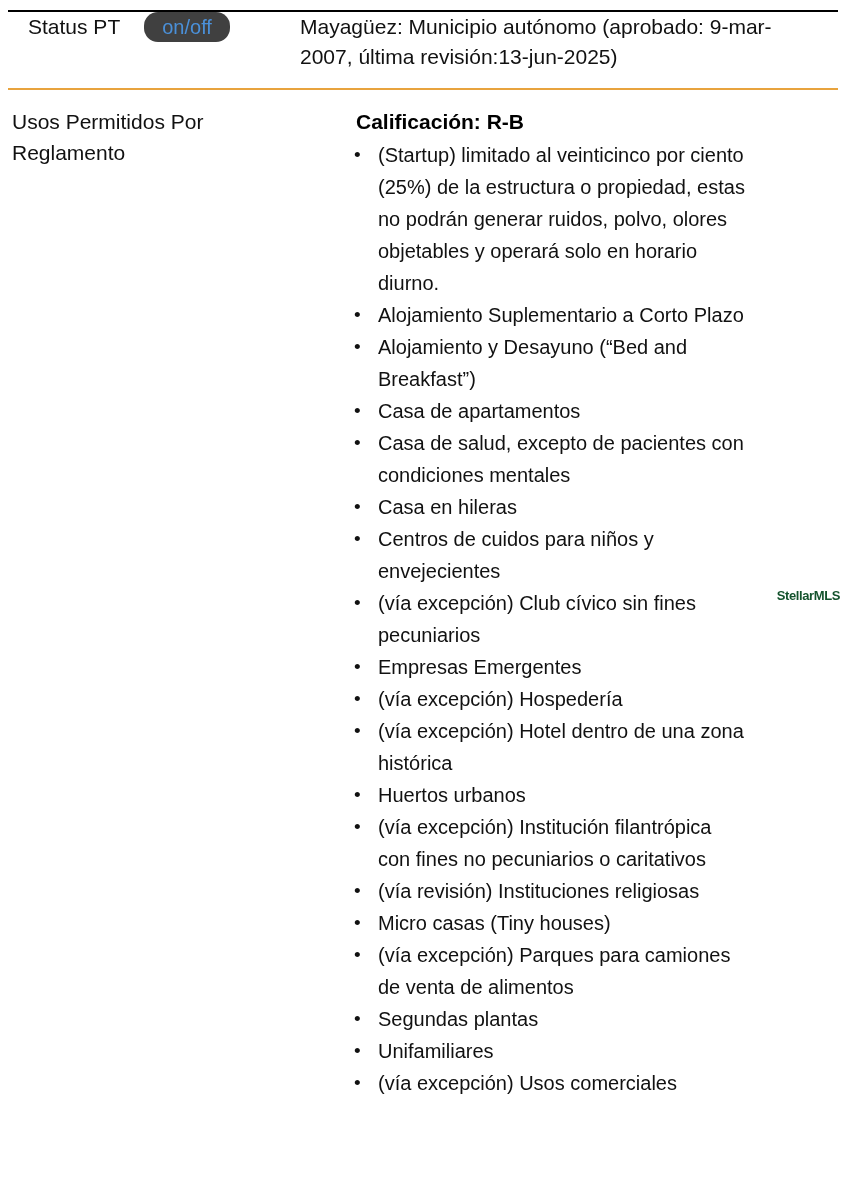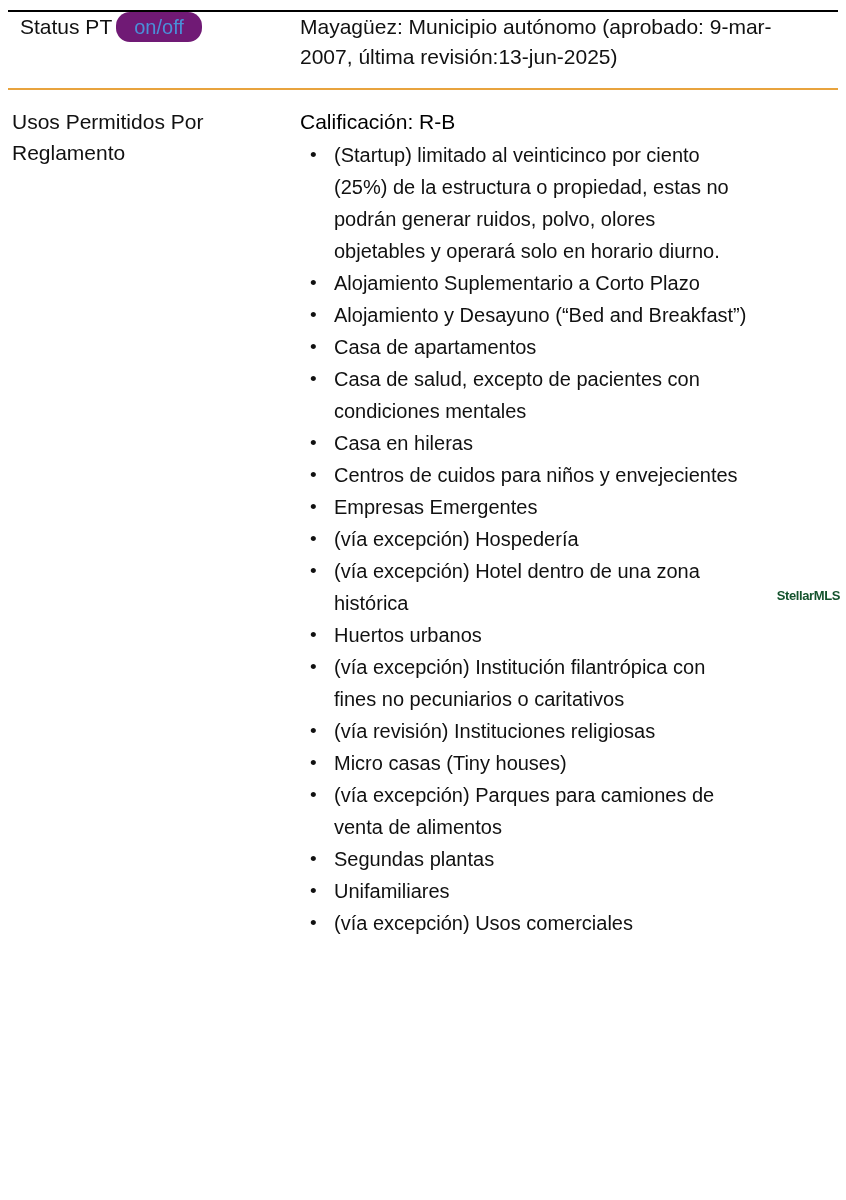--- a/index.html
+++ b/index.html
@@ -32,34 +32,34 @@
   .status-row {
     position: absolute;
     left: 0;
     top: 12px;
     width: 846px;
     display: flex;
     align-items: flex-start;
   }
   .status-left {
     width: 300px;
-    padding-left: 20px;
+    padding-left: 28px;
     box-sizing: border-box;
     display: flex;
     align-items: center;
-    gap: 4px;
+    gap: 24px;
   }
   .status-label {
     font-size: 21px;
     line-height: 30px;
     color: #111111;
   }
   .onoff-pill {
     display: inline-block;
-    background: #701a75;
+    background: #404040;
     color: #4a90d9;
     border-radius: 14px;
     padding: 3px 18px;
     font-size: 20px;
     line-height: 24px;
   }
   .status-right {
     flex: 1;
     padding-right: 32px;
     font-size: 21px;
@@ -74,40 +74,41 @@
     height: 2px;
     background: #e8a33d;
   }
   .body-row {
     position: absolute;
     left: 0;
     top: 106px;
     width: 762px;
     display: flex;
     align-items: flex-start;
+    gap: 44px;
   }
   .body-left {
     width: 300px;
     padding-left: 12px;
     padding-right: 10px;
     box-sizing: border-box;
     font-size: 21px;
     line-height: 31px;
     color: #111111;
   }
   .body-right {
     flex: 1;
     padding-right: 14px;
     box-sizing: border-box;
   }
   .calif {
     font-size: 21px;
     line-height: 31px;
-    font-weight: normal;
-    margin: 0 0 2px 0;
+    font-weight: bold;
+    margin: 0 0 2px 12px;
     color: #000000;
   }
   ul.uses {
     list-style: none;
     margin: 0;
     padding: 0;
   }
   ul.uses li {
     position: relative;
     padding-left: 34px;
@@ -158,20 +159,21 @@
     <div class="body-right">
       <p class="calif">Calificación: R-B</p>
       <ul class="uses">
           <li>(Startup) limitado al veinticinco por ciento (25%) de la estructura o propiedad, estas no podrán generar ruidos, polvo, olores objetables y operará solo en horario diurno.</li>
           <li>Alojamiento Suplementario a Corto Plazo</li>
           <li>Alojamiento y Desayuno (“Bed and Breakfast”)</li>
           <li>Casa de apartamentos</li>
           <li>Casa de salud, excepto de pacientes con condiciones mentales</li>
           <li>Casa en hileras</li>
           <li>Centros de cuidos para niños y envejecientes</li>
+          <li>(vía excepción) Club cívico sin fines pecuniarios</li>
           <li>Empresas Emergentes</li>
           <li>(vía excepción) Hospedería</li>
           <li>(vía excepción) Hotel dentro de una zona histórica</li>
           <li>Huertos urbanos</li>
           <li>(vía excepción) Institución filantrópica con fines no pecuniarios o caritativos</li>
           <li>(vía revisión) Instituciones religiosas</li>
           <li>Micro casas (Tiny houses)</li>
           <li>(vía excepción) Parques para camiones de venta de alimentos</li>
           <li>Segundas plantas</li>
           <li>Unifamiliares</li>

